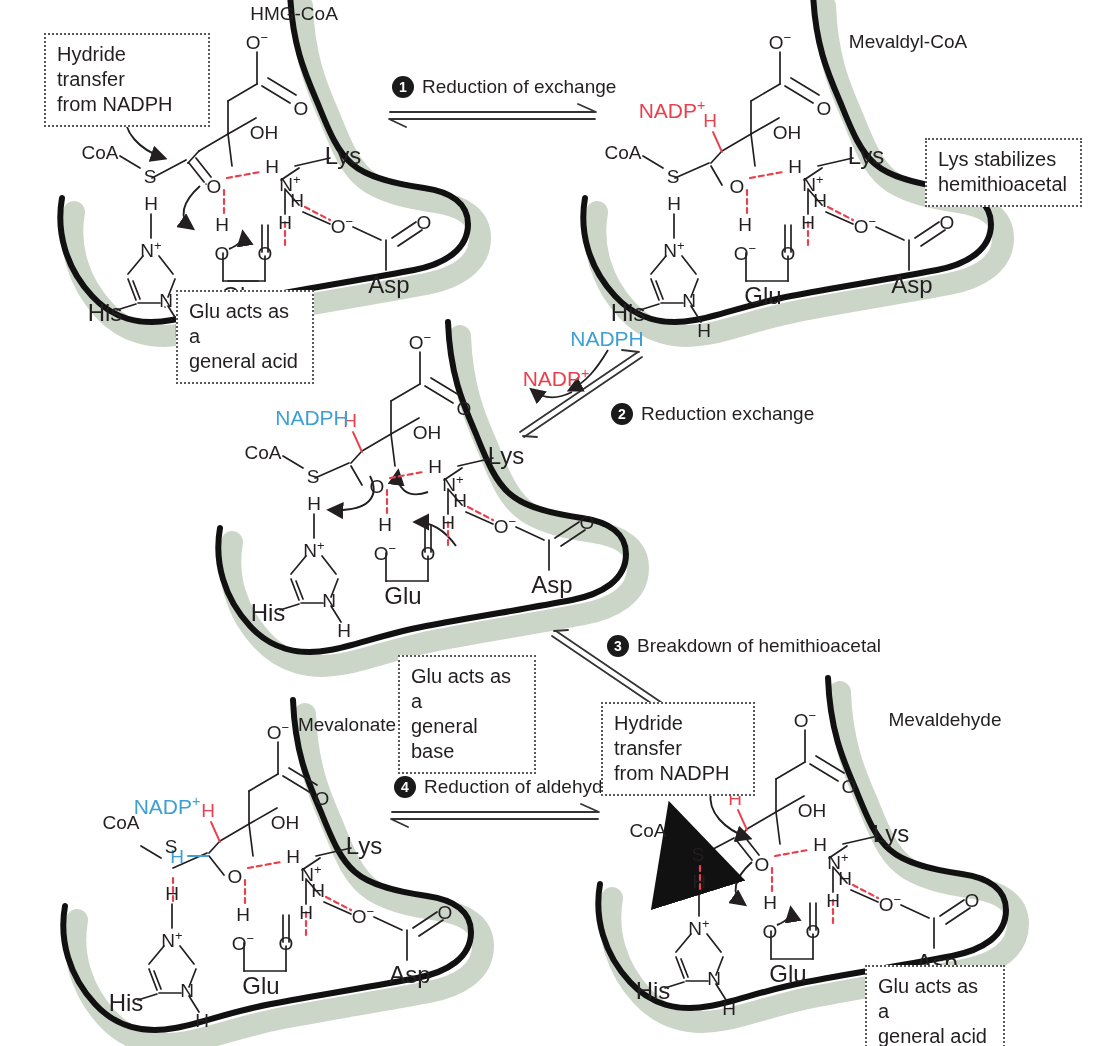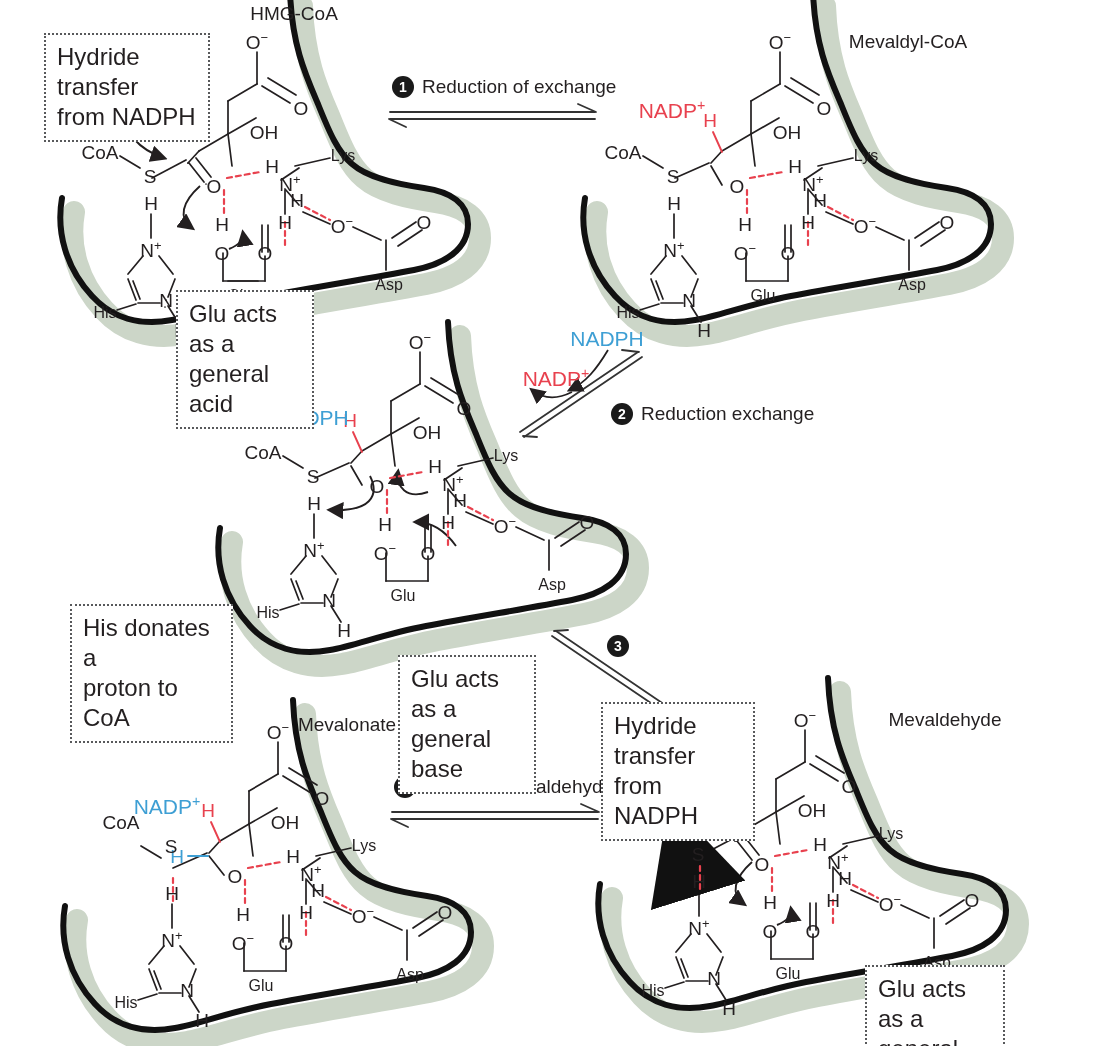--- a/index.html
+++ b/index.html
@@ -8,29 +8,29 @@
     font-family:"Liberation Sans", sans-serif;
     width:1101px;height:1046px;position:relative;overflow:hidden;
     color:#231f20;
   }
   #stage{position:absolute;left:0;top:0;width:1101px;height:1046px;}
   svg.layer{position:absolute;left:0;top:0;width:1101px;height:1046px;overflow:visible;}
 
   
   .atom{position:absolute;font-size:19px;line-height:1;white-space:nowrap;
         transform:translate(-50%,-50%);letter-spacing:0;}
-  .res{position:absolute;font-size:16px;white-space:nowrap;transform:translate(-50%,-50%);}
+  .res{position:absolute;font-size:24px;white-space:nowrap;transform:translate(-50%,-50%);}
   .mol-title{position:absolute;font-size:19px;white-space:nowrap;transform:translate(-50%,-50%);}
   .sup{font-size:0.68em;vertical-align:super;}
   .red{color:#e8414e;}
   .blue{color:#3e9fd4;}
 
   
   .callout{position:absolute;border:2px dotted #58595b;background:#ffffff;
-           font-size:24px;line-height:1.25;padding:7px 11px 8px 11px;box-sizing:border-box;}
+           font-size:20px;line-height:1.25;padding:7px 11px 8px 11px;box-sizing:border-box;}
 
   
   .step{position:absolute;}
   .step-label{display:flex;align-items:center;gap:8px;font-size:19px;white-space:nowrap;}
   .step-num{width:22px;height:22px;border-radius:50%;background:#1a1a1a;color:#fff;
             font-size:14px;font-weight:bold;display:flex;align-items:center;
             justify-content:center;flex:0 0 auto;}
   .cof{position:absolute;font-size:19px;white-space:nowrap;transform:translate(-50%,-50%);}
 </style>
 </head>
@@ -580,29 +580,30 @@
   </div>
   <div class="step" style="left:611px;top:403px;">
     <div class="step-label">
       <span class="step-num">2</span>
       <span>Reduction exchange</span>
     </div>
   </div>
   <div class="step" style="left:607px;top:635px;">
     <div class="step-label">
       <span class="step-num">3</span>
+      <span>Breakdown of hemithioacetal</span>
     </div>
   </div>
   <div class="step" style="left:394px;top:776px;">
     <div class="step-label">
       <span class="step-num">4</span>
       <span>Reduction of aldehyde</span>
     </div>
   </div>
 
   <div class="callout" style="left:44px;top:33px;width:166px;">Hydride transfer<br>from NADPH</div>
   <div class="callout" style="left:176px;top:290px;width:138px;">Glu acts as a<br>general acid</div>
-  <div class="callout" style="left:70px;top:604px;width:163px;">His donates a<br>proton to CoA</div>
+  <div class="callout" style="left:925px;top:138px;width:157px;">Lys stabilizes<br>hemithioacetal</div>
   <div class="callout" style="left:398px;top:655px;width:138px;">Glu acts as a<br>general base</div>
   <div class="callout" style="left:601px;top:702px;width:154px;">Hydride transfer<br>from NADPH</div>
   <div class="callout" style="left:865px;top:965px;width:140px;">Glu acts as a<br>general acid</div>
 
 </div>
 
 </body></html>

